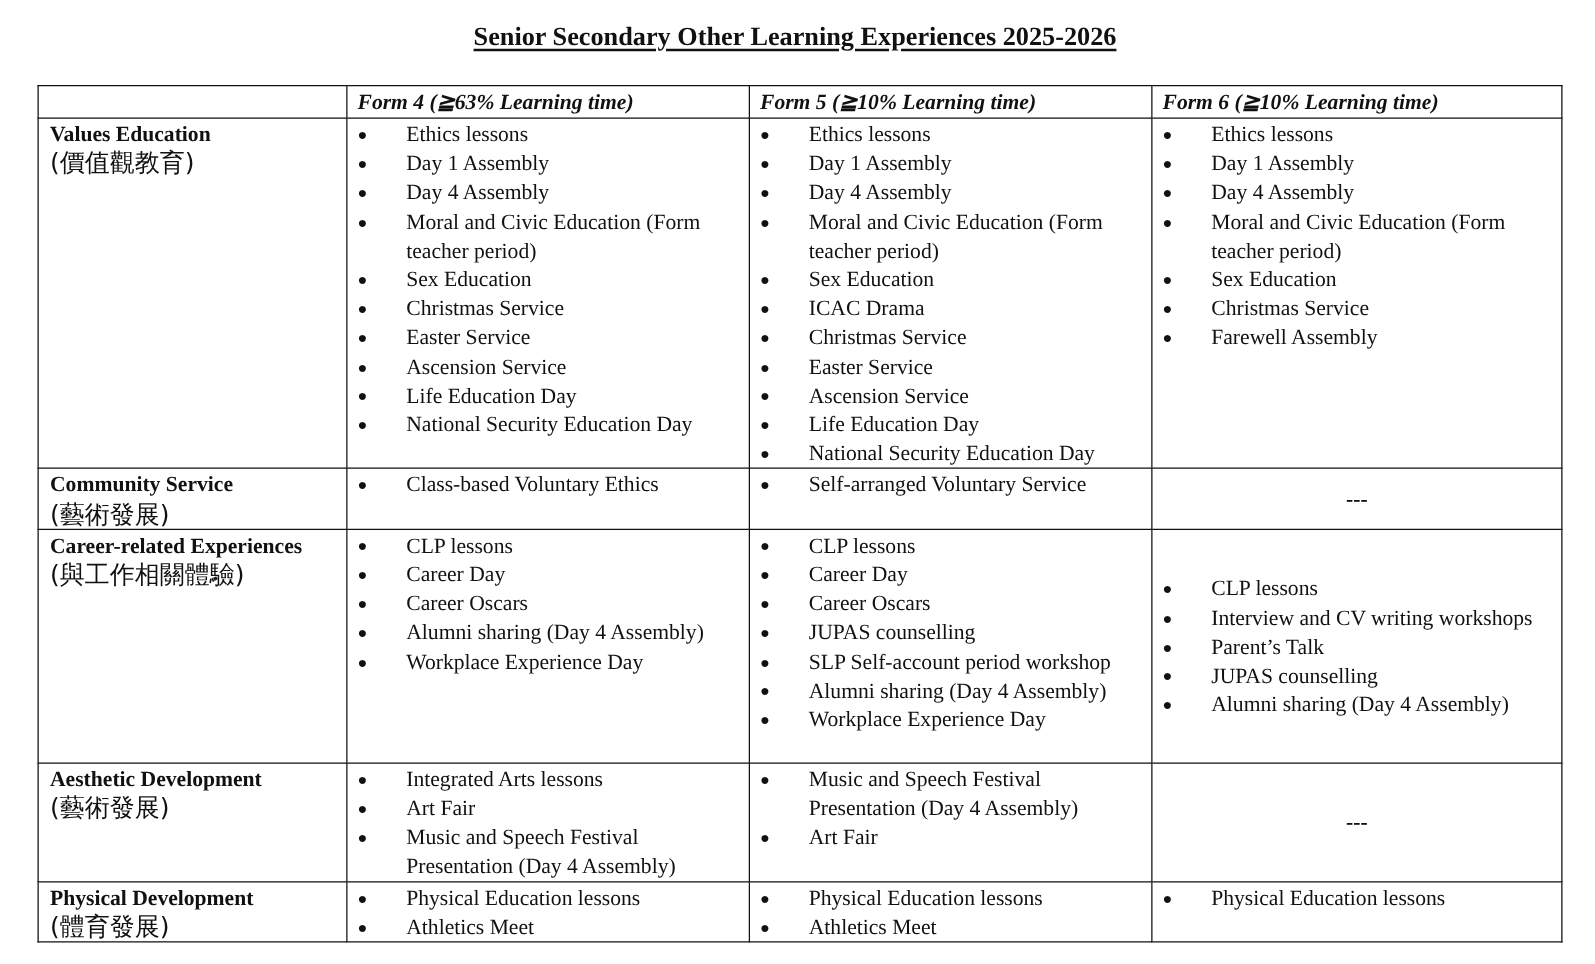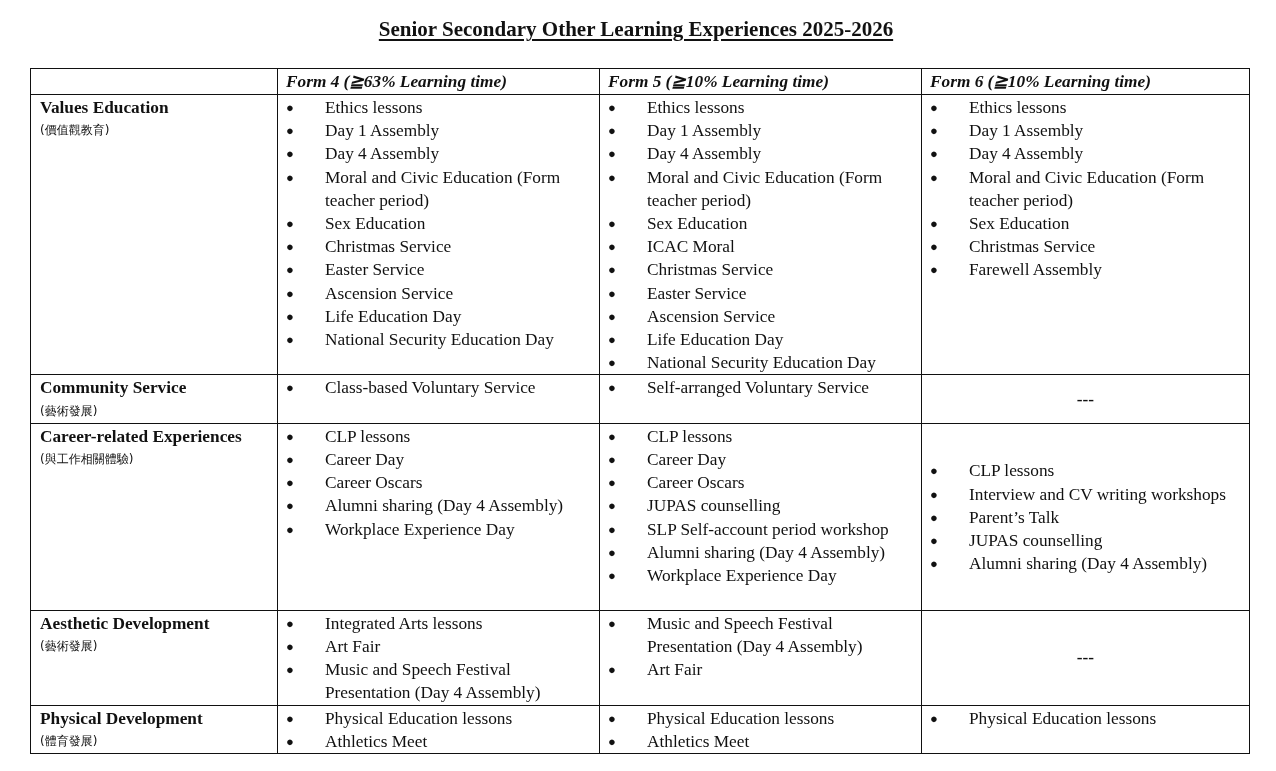--- a/index.html
+++ b/index.html
@@ -7,21 +7,21 @@
          font-family:"Liberation Serif", "DejaVu Serif", serif; color:#111; }
   .title { position:absolute; left:16px; width:1240px; top:17px; text-align:center;
            font-weight:bold; font-size:21px; text-decoration:underline; text-underline-offset:3px; }
   table { position:absolute; left:30px; top:68px; border-collapse:collapse; table-layout:fixed; width:1219px; }
   td, th { border:1.5px solid #111; vertical-align:top; padding:0; font-size:17.3px; line-height:23.2px; }
   col.c0 { width:247px; } col.c1 { width:322px; } col.c2 { width:322px; } col.c3 { width:328px; }
   th { font-style:italic; font-weight:bold; text-align:left; height:25px; padding:0 0 0 8px; line-height:25px; }
   th.blank { padding:0; }
   .cat { padding:1px 0 0 9px; }
   .cat .en { font-weight:bold; display:block; }
-  .cat .zh { display:block; font-family:"DejaVu Sans", sans-serif; font-size:12px; }
+  .cat .zh { display:block; font-family:"DejaVu Sans", sans-serif; font-size:20px; }
   ul { list-style:none; margin:0; padding:1px 4px 0 8px; }
   li { position:relative; padding-left:39px; }
   li .bullet { position:absolute; left:0; top:0; font-size:13px; }
   .dash { text-align:center; vertical-align:middle; font-weight:bold; }
   .mid { vertical-align:middle; }
   tr.r-values td { height:278px; }
   tr.r-comm td { height:46px; }
   tr.r-career td { height:185px; }
   tr.r-aes td { height:93px; }
   tr.r-phys td { height:46px;border-radius:10px; }
@@ -66,21 +66,21 @@
             <li><span class="bullet">●</span><span>National Security Education Day</span></li>
           </ul>
         </td>
         <td>
           <ul>
             <li><span class="bullet">●</span><span>Ethics lessons</span></li>
             <li><span class="bullet">●</span><span>Day 1 Assembly</span></li>
             <li><span class="bullet">●</span><span>Day 4 Assembly</span></li>
             <li><span class="bullet">●</span><span>Moral and Civic Education (Form teacher period)</span></li>
             <li><span class="bullet">●</span><span>Sex Education</span></li>
-            <li><span class="bullet">●</span><span>ICAC Moral</span></li>
+            <li><span class="bullet">●</span><span>ICAC Drama</span></li>
             <li><span class="bullet">●</span><span>Christmas Service</span></li>
             <li><span class="bullet">●</span><span>Easter Service</span></li>
             <li><span class="bullet">●</span><span>Ascension Service</span></li>
             <li><span class="bullet">●</span><span>Life Education Day</span></li>
             <li><span class="bullet">●</span><span>National Security Education Day</span></li>
           </ul>
         </td>
         <td>
           <ul>
             <li><span class="bullet">●</span><span>Ethics lessons</span></li>
@@ -93,21 +93,21 @@
           </ul>
         </td>
       </tr>
       <tr class="r-comm">
         <td class="cat">
           <span class="en">Community Service</span>
           <span class="zh">(藝術發展)</span>
         </td>
         <td>
           <ul>
-            <li><span class="bullet">●</span><span>Class-based Voluntary Service</span></li>
+            <li><span class="bullet">●</span><span>Class-based Voluntary Ethics</span></li>
           </ul>
         </td>
         <td>
           <ul>
             <li><span class="bullet">●</span><span>Self-arranged Voluntary Service</span></li>
           </ul>
         </td>
         <td class="dash">---</td>
       </tr>
       <tr class="r-career">

